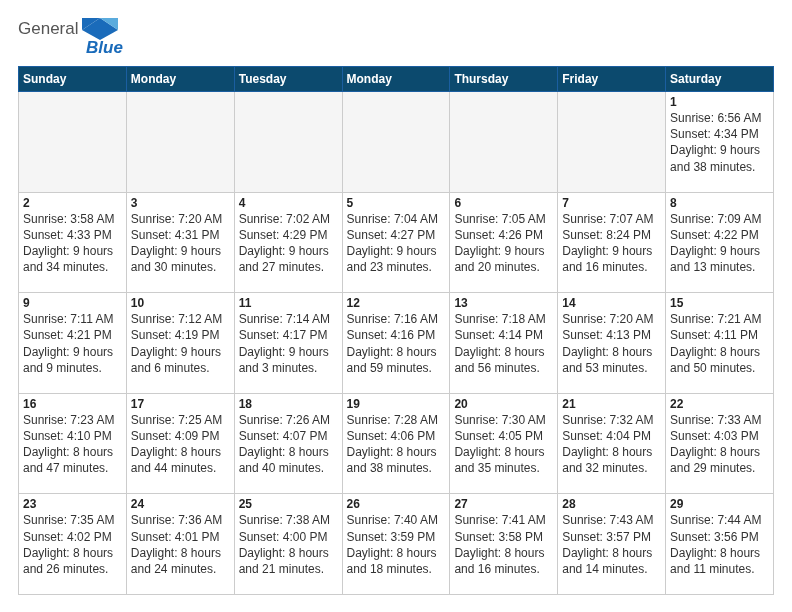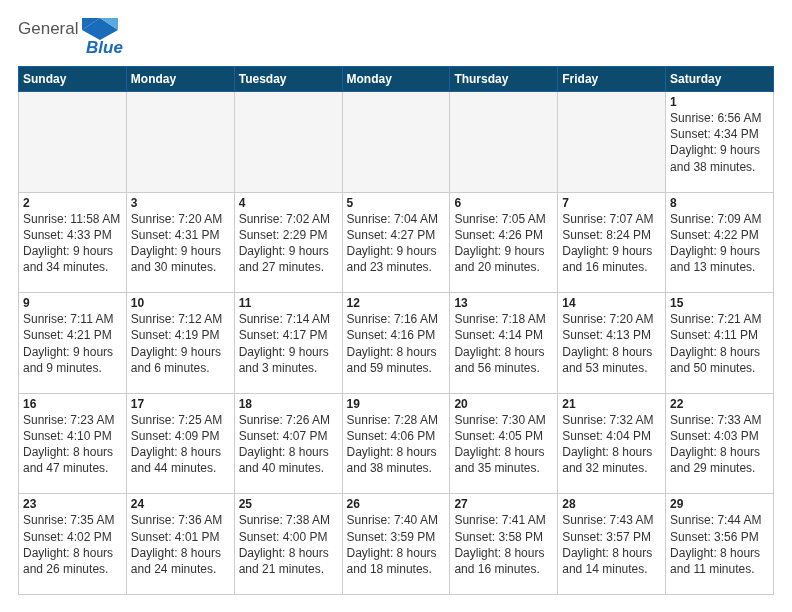--- a/index.html
+++ b/index.html
@@ -133,34 +133,34 @@
           <td>
             <span class="day-num">1</span>
             <div class="day-info">Sunrise: 6:56 AM
 Sunset: 4:34 PM
 Daylight: 9 hours and 38 minutes.</div>
           </td>
         </tr>
         <tr>
           <td>
             <span class="day-num">2</span>
-            <div class="day-info">Sunrise: 11:58 AM
+            <div class="day-info">Sunrise: 3:58 AM
 Sunset: 4:33 PM
 Daylight: 9 hours and 34 minutes.</div>
           </td>
           <td>
             <span class="day-num">3</span>
             <div class="day-info">Sunrise: 7:20 AM
 Sunset: 4:31 PM
 Daylight: 9 hours and 30 minutes.</div>
           </td>
           <td>
             <span class="day-num">4</span>
             <div class="day-info">Sunrise: 7:02 AM
-Sunset: 2:29 PM
+Sunset: 4:29 PM
 Daylight: 9 hours and 27 minutes.</div>
           </td>
           <td>
             <span class="day-num">5</span>
             <div class="day-info">Sunrise: 7:04 AM
 Sunset: 4:27 PM
 Daylight: 9 hours and 23 minutes.</div>
           </td>
           <td>
             <span class="day-num">6</span>

